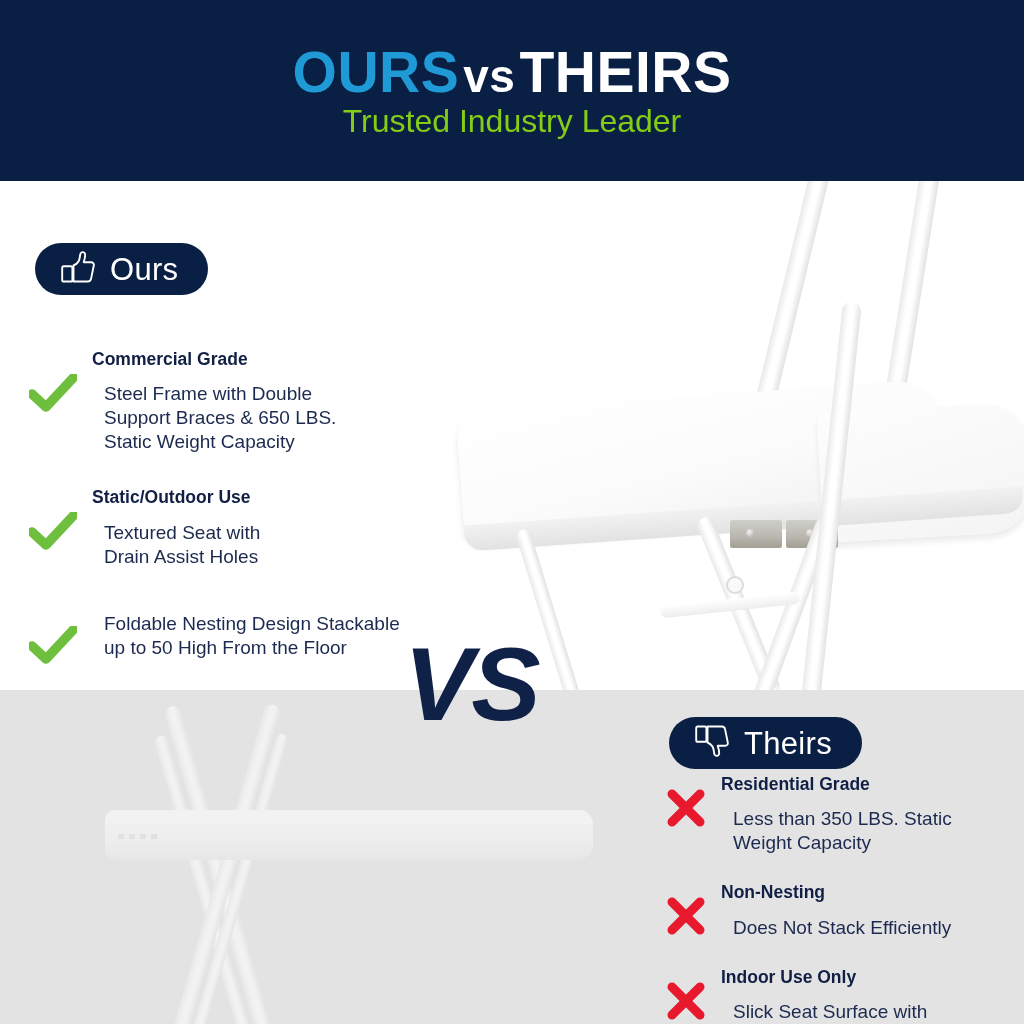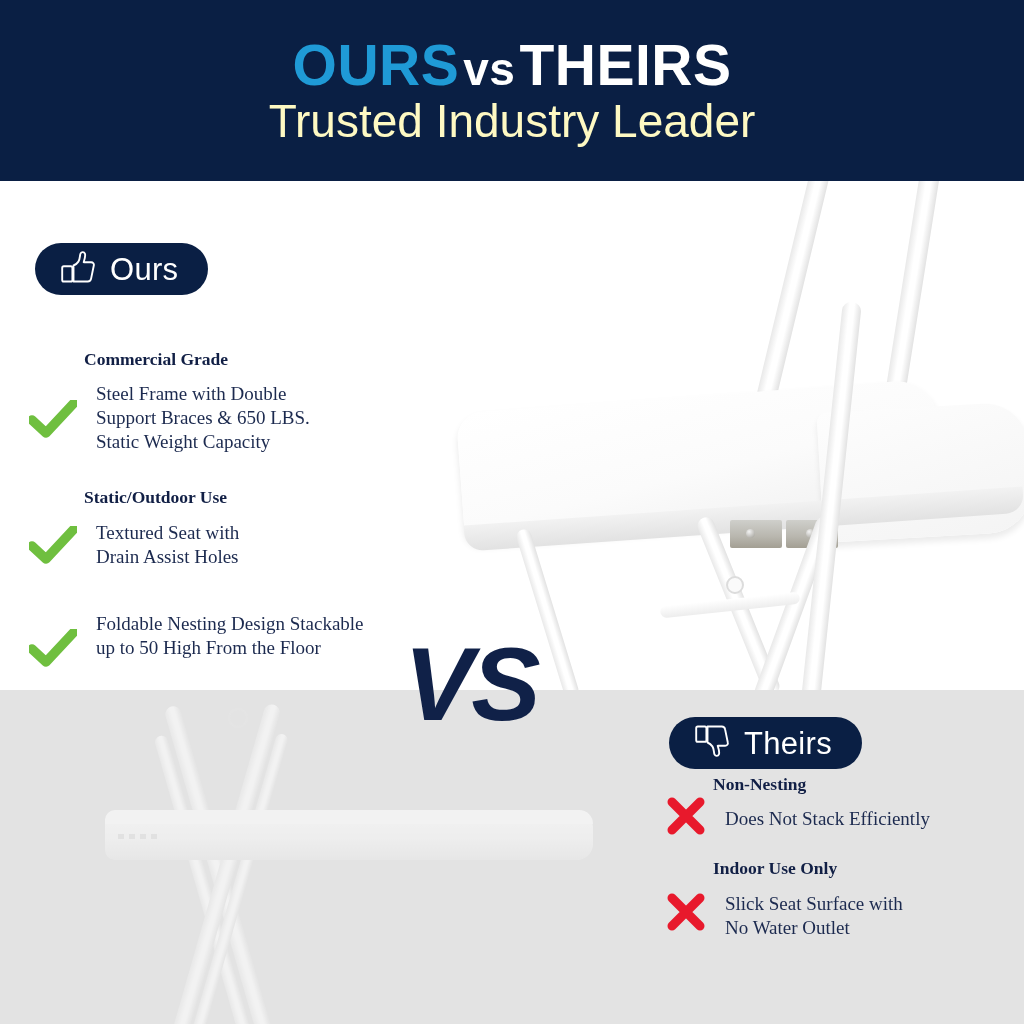--- a/index.html
+++ b/index.html
@@ -38,22 +38,22 @@
     white-space: nowrap;
   }
   .title-ours { color: #1f9ad6; }
   .title-vs {
     color: #ffffff;
     font-size: 46px;
     padding: 0 4px;
   }
   .title-theirs { color: #ffffff; }
   .header-sub {
-    font-size: 46px;
-    color: #fef9c3;
+    font-size: 32px;
+    color: #84cc16;
     font-weight: normal;
     line-height: 1.0;
     white-space: nowrap;
   }
 
   
   .bg-top {
     position: absolute;
     left: 0; top: 181px;
     width: 1024px; height: 509px;
@@ -214,23 +214,22 @@
   .list {
     position: absolute;
     display: flex;
     flex-direction: column;
   }
   .list-ours { left: 28px; top: 348px; width: 440px; gap: 20px; }
   .list-theirs { left: 665px; top: 773px; width: 355px; gap: 14px; }
 
   .row {
     display: flex;
-    align-items: center;
-    gap: 6px;
-    font-family: Liberation Serif, serif;
+    align-items: flex-start;
+    gap: 14px;
   }
   .mark {
     flex: 0 0 auto;
     width: 50px;
     display: flex;
     justify-content: center;
   }
   .mark-check { margin-top: 26px; }
   .mark-x { width: 42px; margin-top: 16px; }
   .row-text { padding-top: 0; }
@@ -365,40 +364,52 @@
       <svg width="36" height="34" viewBox="0 0 36 34" fill="none">
         <path d="M14.5 2.5 V18.5 C14.5 18.5 17.5 19.6 19.4 22.4 C21.3 25.2 20.6 28.8 21.6 30.6 C22.6 32.4 25.1 32.2 25.9 30.4 C26.7 28.6 25.6 24.6 24.7 21.8 H32.1 C34.1 21.8 35.2 20.2 34.8 18.5 L32.1 5.4 C31.8 3.7 30.5 2.5 28.8 2.5 Z" stroke="#ffffff" stroke-width="1.9" stroke-linejoin="round"></path>
         <rect x="3.2" y="2.5" width="10.2" height="15.3" rx="1.6" stroke="#ffffff" stroke-width="1.9"></rect>
       </svg>
     </span>
     <span class="badge-label">Theirs</span>
   </div>
 
   <div class="list list-theirs">
 
-
     <div class="row">
       <span class="mark mark-x">
         <svg width="38" height="38" viewBox="0 0 38 38">
           <path d="M5 5 L33 33 M33 5 L5 33" stroke="#e8192c" stroke-width="9" stroke-linecap="round"></path>
         </svg>
       </span>
       <span class="row-text">
-        <p class="row-title">Non-Nesting</p>
-        <p class="row-desc">Does Not Stack Efficiently</p>
+        <p class="row-title">Residential Grade</p>
+        <p class="row-desc">Less than 350 LBS. Static
+Weight Capacity</p>
       </span>
     </div>
 
     <div class="row">
       <span class="mark mark-x">
         <svg width="38" height="38" viewBox="0 0 38 38">
           <path d="M5 5 L33 33 M33 5 L5 33" stroke="#e8192c" stroke-width="9" stroke-linecap="round"></path>
         </svg>
       </span>
       <span class="row-text">
+        <p class="row-title">Non-Nesting</p>
+        <p class="row-desc">Does Not Stack Efficiently</p>
+      </span>
+    </div>
+
+    <div class="row">
+      <span class="mark mark-x">
+        <svg width="38" height="38" viewBox="0 0 38 38">
+          <path d="M5 5 L33 33 M33 5 L5 33" stroke="#e8192c" stroke-width="9" stroke-linecap="round"></path>
+        </svg>
+      </span>
+      <span class="row-text">
         <p class="row-title">Indoor Use Only</p>
         <p class="row-desc">Slick Seat Surface with
 No Water Outlet</p>
       </span>
     </div>
 
   </div>
 
 </div>
 

